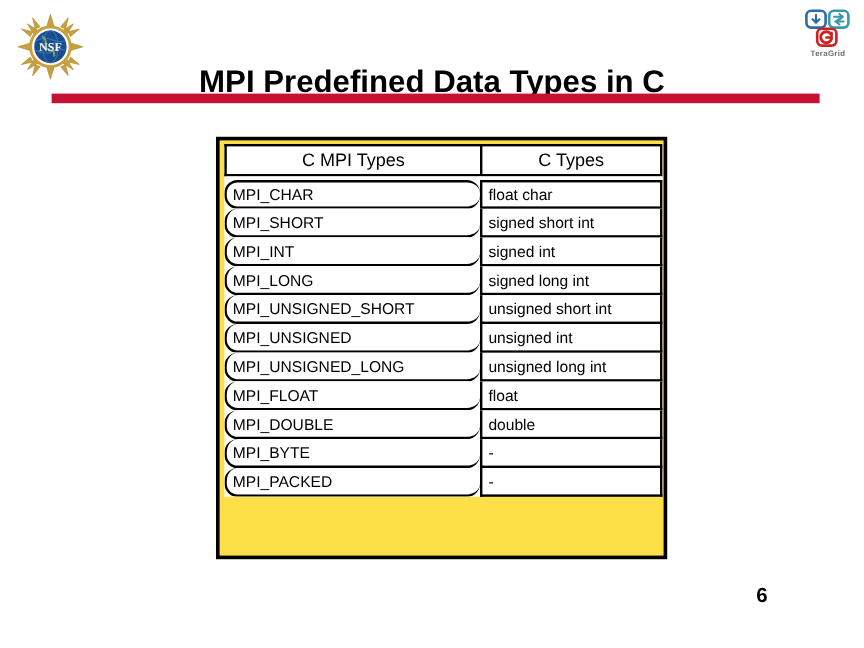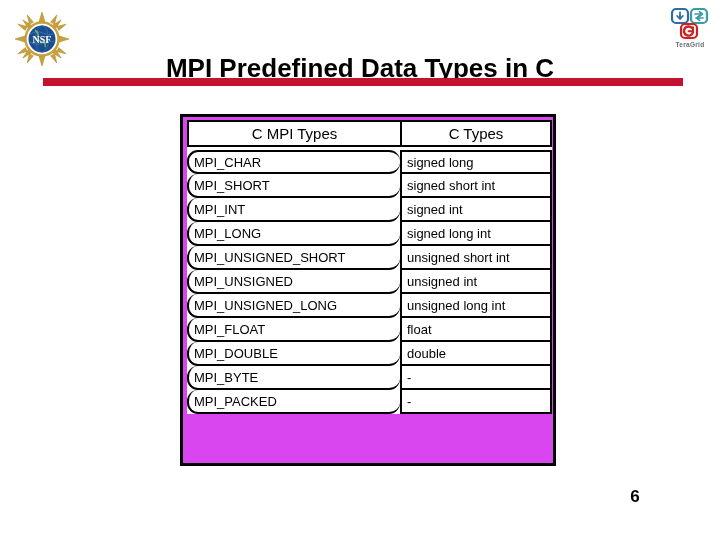--- a/index.html
+++ b/index.html
@@ -71,21 +71,21 @@
 
   
   .table-frame {
     position: absolute;
     left: 180px;
     top: 114px;
     width: 376px;
     height: 352px;
     border: 3px solid #000000;
     box-sizing: border-box;
-    background: #d946ef;
+    background: #fde047;
   }
 
   
   .table-inner {
     position: absolute;
     left: 4px;
     top: 3px;
     width: 365px;
     box-sizing: border-box;
   }
@@ -237,21 +237,21 @@
           </tr>
         </thead>
         <tbody>
           <tr class="spacer-row">
             <td></td>
             <td></td>
           </tr>
 
           <tr class="data-row">
             <td class="cell-mpi">MPI_CHAR</td>
-            <td class="cell-c">signed long</td>
+            <td class="cell-c">float char</td>
           </tr>
           <tr class="data-row">
             <td class="cell-mpi">MPI_SHORT</td>
             <td class="cell-c">signed short int</td>
           </tr>
           <tr class="data-row">
             <td class="cell-mpi">MPI_INT</td>
             <td class="cell-c">signed int</td>
           </tr>
           <tr class="data-row">

